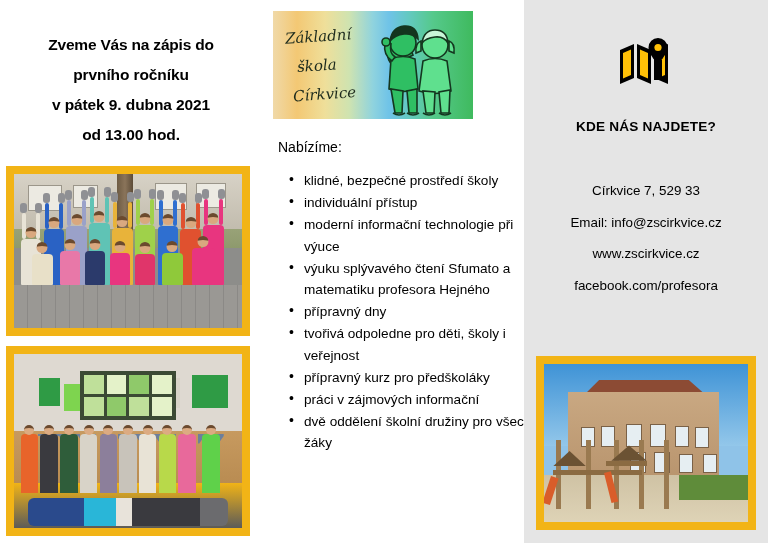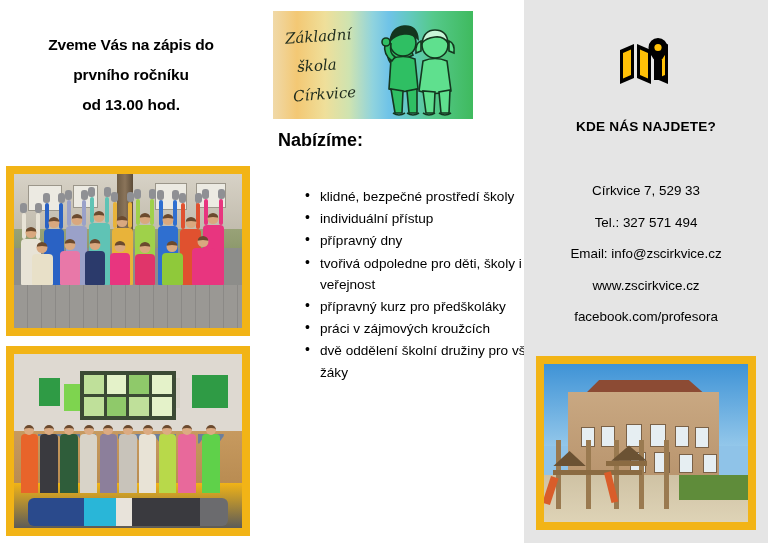--- a/index.html
+++ b/index.html
@@ -165,29 +165,29 @@
   }
   #school-logo .logo-script span { display:block; }
   #school-logo .logo-script .w2 { padding-left: 10px; }
   #school-logo .logo-script .w3 { padding-left: 4px; }
   #school-logo .logo-kids {
     position: absolute; right: 4px; bottom: 0; width: 96px; height: 104px;
   }
 
   #offer-heading {
     position: absolute;
-    left: 16px; top: 130px;
-    font-size: 18px;
-    font-weight: bold;
+    left: 16px; top: 139px;
+    font-size: 14px;
+    font-weight: normal;
   }
   #offer-list {
     position: absolute;
     left: 18px; top: 170px;
     width: 242px;
-    margin: 16px;
+    margin: 0;
     padding: 0 0 0 24px;
     list-style: none;
     font-size: 13.6px;
     line-height: 21.2px;
   }
   #offer-list li {
     position: relative;
     margin: 0 0 1px 0;
   }
   #offer-list li::before {
@@ -277,20 +277,21 @@
   }
 </style>
 </head>
 <body>
 
 <div id="left-column">
 
   <div id="invitation-heading">
     <span class="inv-line l1">Zveme Vás na zápis do</span>
     <span class="inv-line">prvního ročníku</span>
+    <span class="inv-line">v pátek 9. dubna 2021</span>
     <span class="inv-line">od 13.00 hod.</span>
   </div>
 
   <div class="photo-frame" id="photo-kids-outdoor">
     <div class="photo-inner">
       <div class="scene-outdoor">
         <div class="building"></div>
         <div class="window" style="left:6%;top:7%;width:14%;height:16%"></div>
         <div class="window" style="left:26%;top:7%;width:10%;height:14%"></div>
         <div class="window" style="left:62%;top:6%;width:13%;height:16%"></div>
@@ -461,24 +462,26 @@
         <path d="M66 98 q6 4 12 0"></path>
       </g>
     </svg>
   </div>
 
   <div id="offer-heading">Nabízíme:</div>
 
   <ul id="offer-list">
     <li>klidné, bezpečné prostředí školy</li>
     <li>individuální přístup</li>
+    <li>moderní informační technologie při výuce</li>
+    <li>výuku splývavého čtení Sfumato a matematiku profesora Hejného</li>
     <li>přípravný dny</li>
     <li>tvořivá odpoledne pro děti, školy i veřejnost</li>
     <li>přípravný kurz pro předškoláky</li>
-    <li>práci v zájmových kroužcích</li>
+    <li>práci v zájmových informační</li>
     <li>dvě oddělení školní družiny pro všechny žáky</li>
   </ul>
 </div>
 
 <div id="right-column">
 
   <svg id="map-icon" viewBox="0 0 56 50">
     <g fill="#000000">
       <path d="M2 12 L16 6 L16 40 L2 46 Z"></path>
       <path d="M19 6 L33 12 L33 46 L19 40 Z"></path>
@@ -491,21 +494,20 @@
     </g>
     <path d="M40 0 a9.5 9.5 0 0 0 -9.5 9.5 c0 7 9.5 16.5 9.5 16.5 s9.5 -9.5 9.5 -16.5 A9.5 9.5 0 0 0 40 0 Z" fill="#000000"></path>
     <circle cx="40" cy="9.5" r="3.6" fill="#ffc107"></circle>
     <path d="M36 22 L44 22 L44 42 L36 42 Z" fill="#000000"></path>
   </svg>
 
   <div id="find-us-heading">KDE NÁS NAJDETE?</div>
 
   <div id="contact-block">
     <span class="contact-line">Církvice 7, 529 33</span>
-    <span class="contact-line">Tel.: 327 571 494</span>
     <span class="contact-line">Email: info@zscirkvice.cz</span>
     <span class="contact-line">www.zscirkvice.cz</span>
     <span class="contact-line">facebook.com/profesora</span>
   </div>
 </div>
 
 <div class="photo-frame" id="photo-school-building">
   <div class="photo-inner">
     <div class="scene-school">
       <div class="sky"></div>

